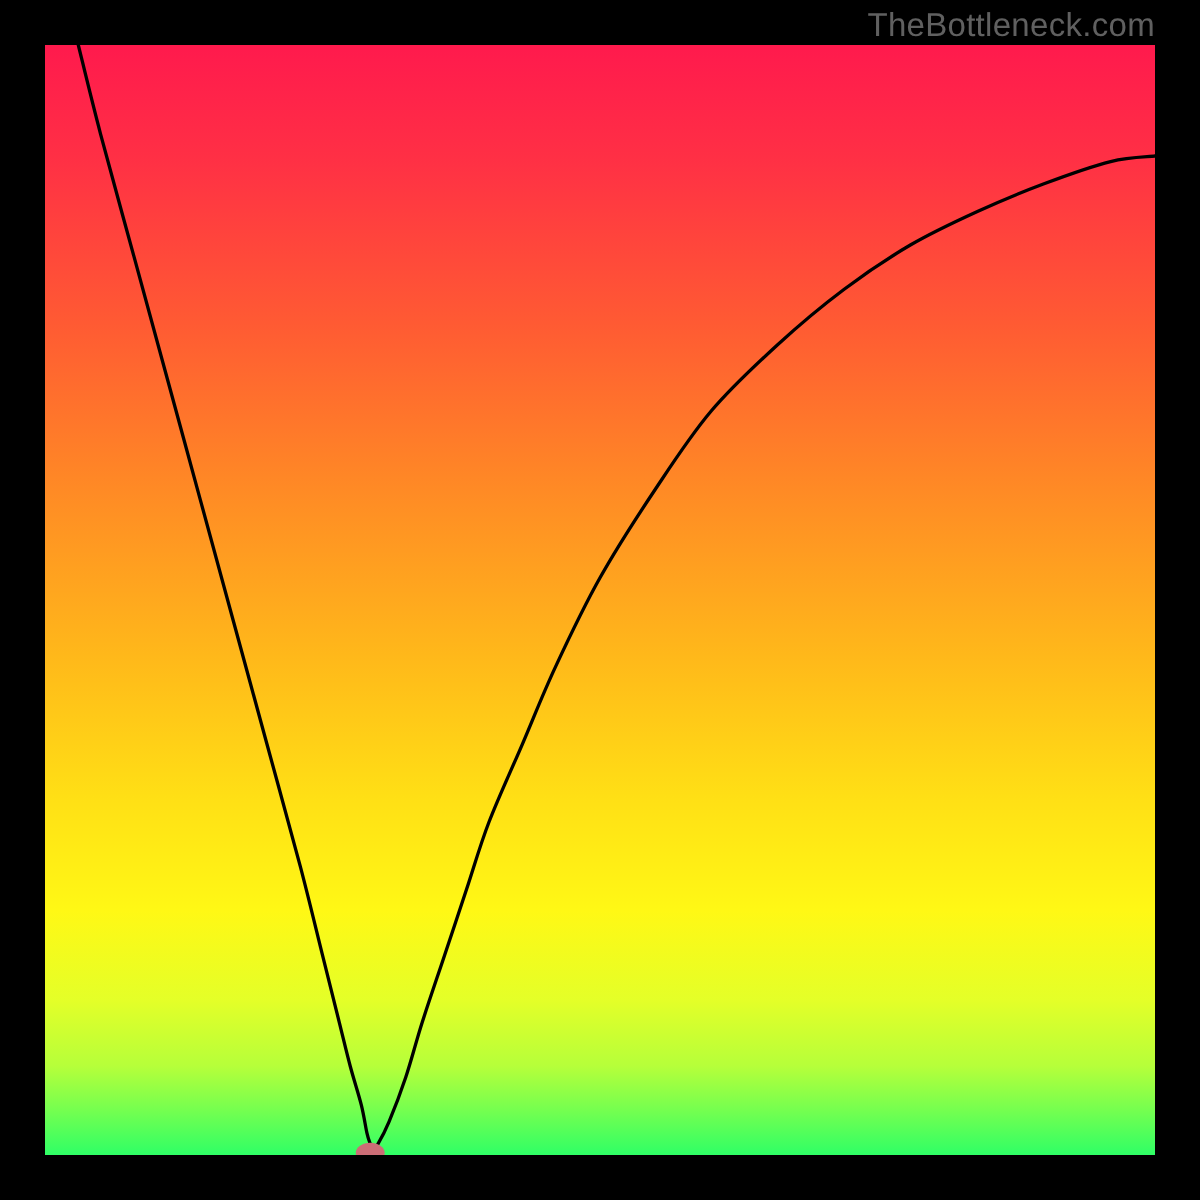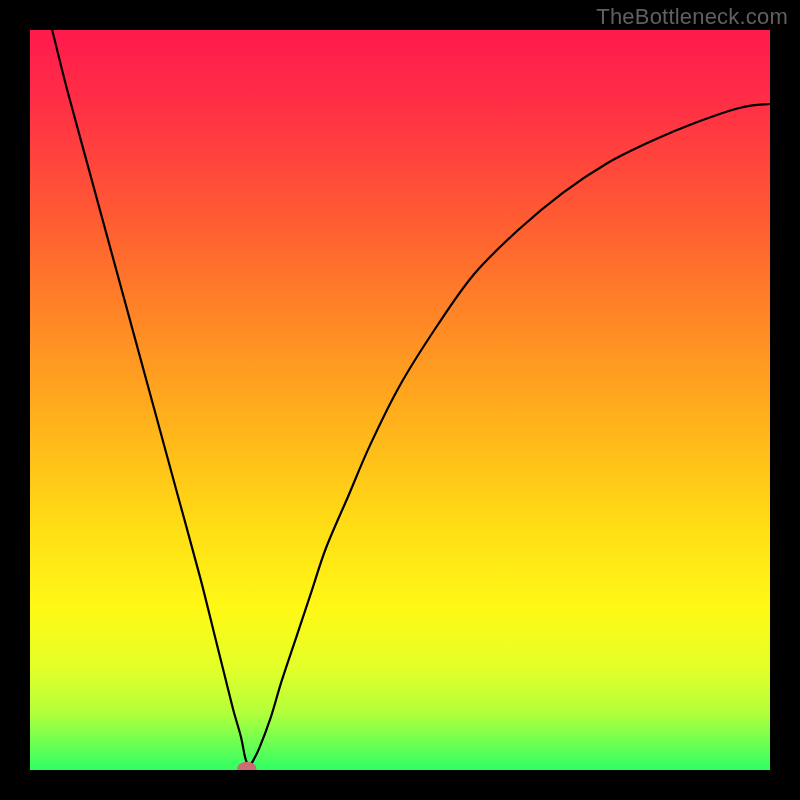--- a/index.html
+++ b/index.html
@@ -13,21 +13,21 @@
   }
   .outer {
     position: relative;
     width: 800px;
     height: 800px;
     background: #000;
   }
   .watermark {
     position: absolute;
     top: 4px;
-    right: 12px;
+    right: 30px;
     color: #606060;
     font-size: 22px;
     font-weight: 500;
     letter-spacing: 0.2px;
     z-index: 5;
     user-select: none;
   }
   .plot-wrap {
     position: absolute;
     left: 30px;

